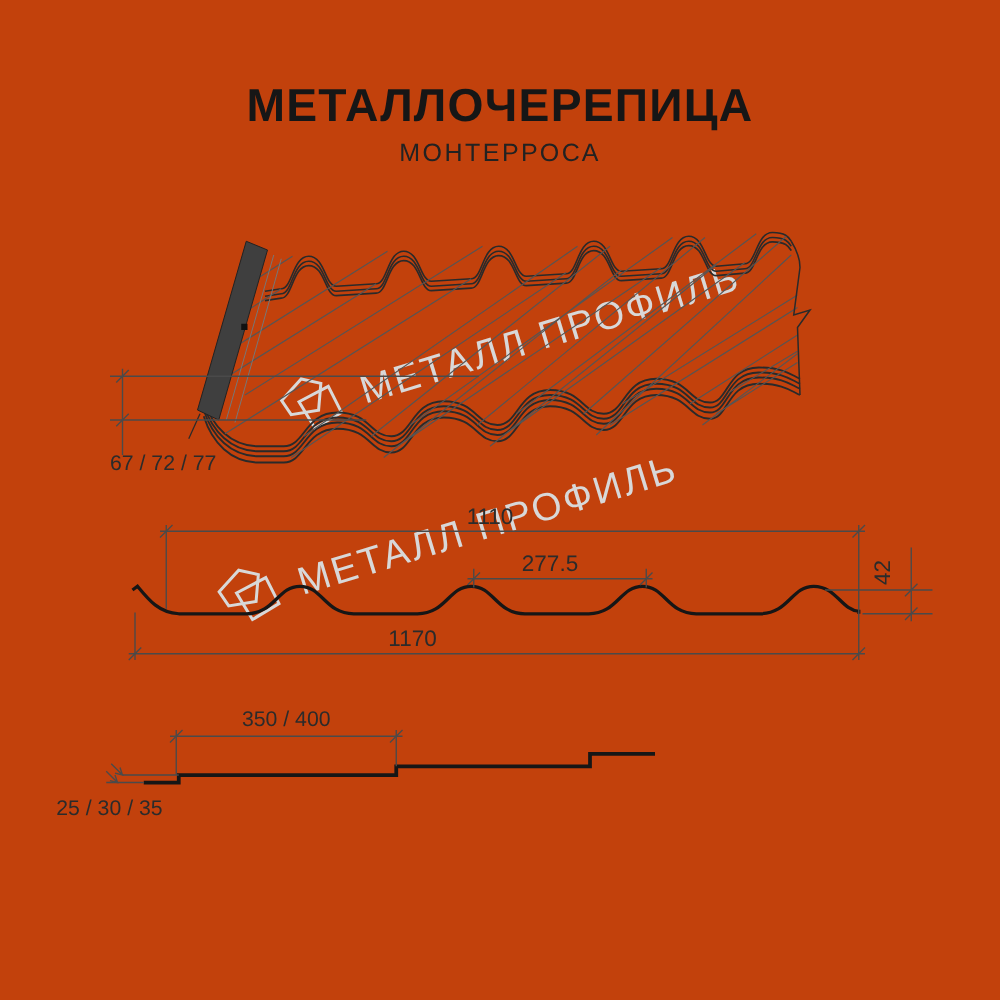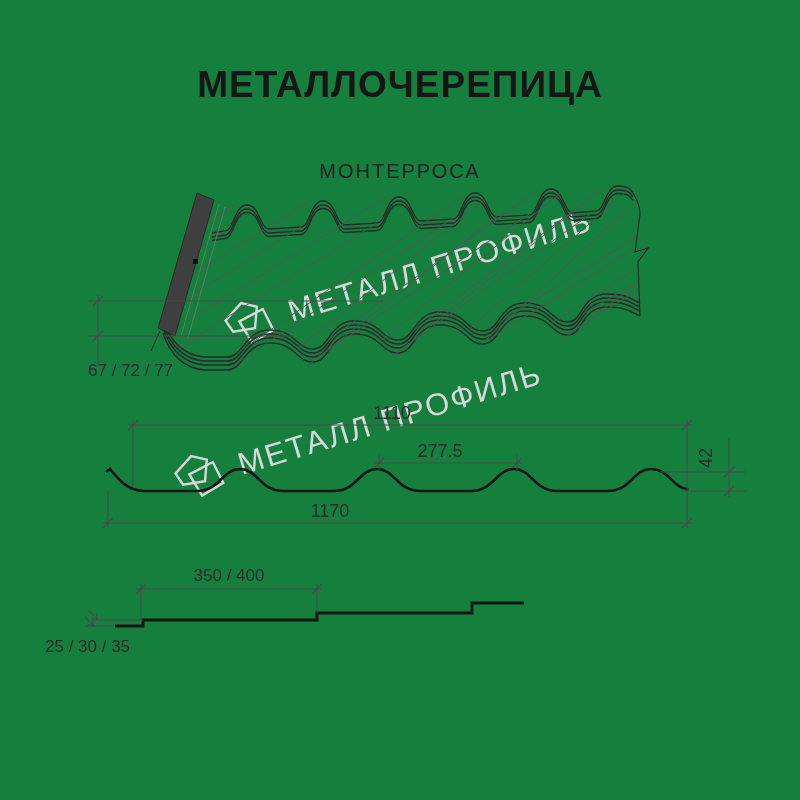--- a/index.html
+++ b/index.html
@@ -1,21 +1,21 @@
 <!DOCTYPE html>
 <html><head>
 <meta charset="utf-8">
 <style>
   html,body{margin:0;padding:0;background:#fff;}
-  #page{position:relative;width:800px;height:800px;background:#15803d;overflow:hidden;
+  #page{position:relative;width:800px;height:800px;background:#c2410c;overflow:hidden;
         font-family:"Liberation Sans",sans-serif;}
   .title{position:absolute;left:0;top:64px;width:800px;text-align:center;
          font-size:37px;font-weight:700;letter-spacing:1px;color:#161616;}
   .subtitle{position:absolute;left:0;top:112px;width:800px;text-align:center;
-            font-size:20px;font-weight:500;letter-spacing:2px;color:#222;margin-top:48px;}
+            font-size:20px;font-weight:500;letter-spacing:2px;color:#222;}
   .wm{position:absolute;display:flex;align-items:center;gap:14px;color:#d8d8d8;
       transform:rotate(-17deg);transform-origin:0 50%;white-space:nowrap;}
   .wm .wm-text{font-size:31px;font-weight:500;letter-spacing:2px;}
   .wm1{left:222px;top:305px;}
   .wm2{left:172px;top:458px;}
   svg.art{position:absolute;left:0;top:0;}
   .dim-text{font-size:18px;fill:#2b2b2b;}
   .dim-text-s{font-size:17px;fill:#2b2b2b;}
 </style>
 </head>

